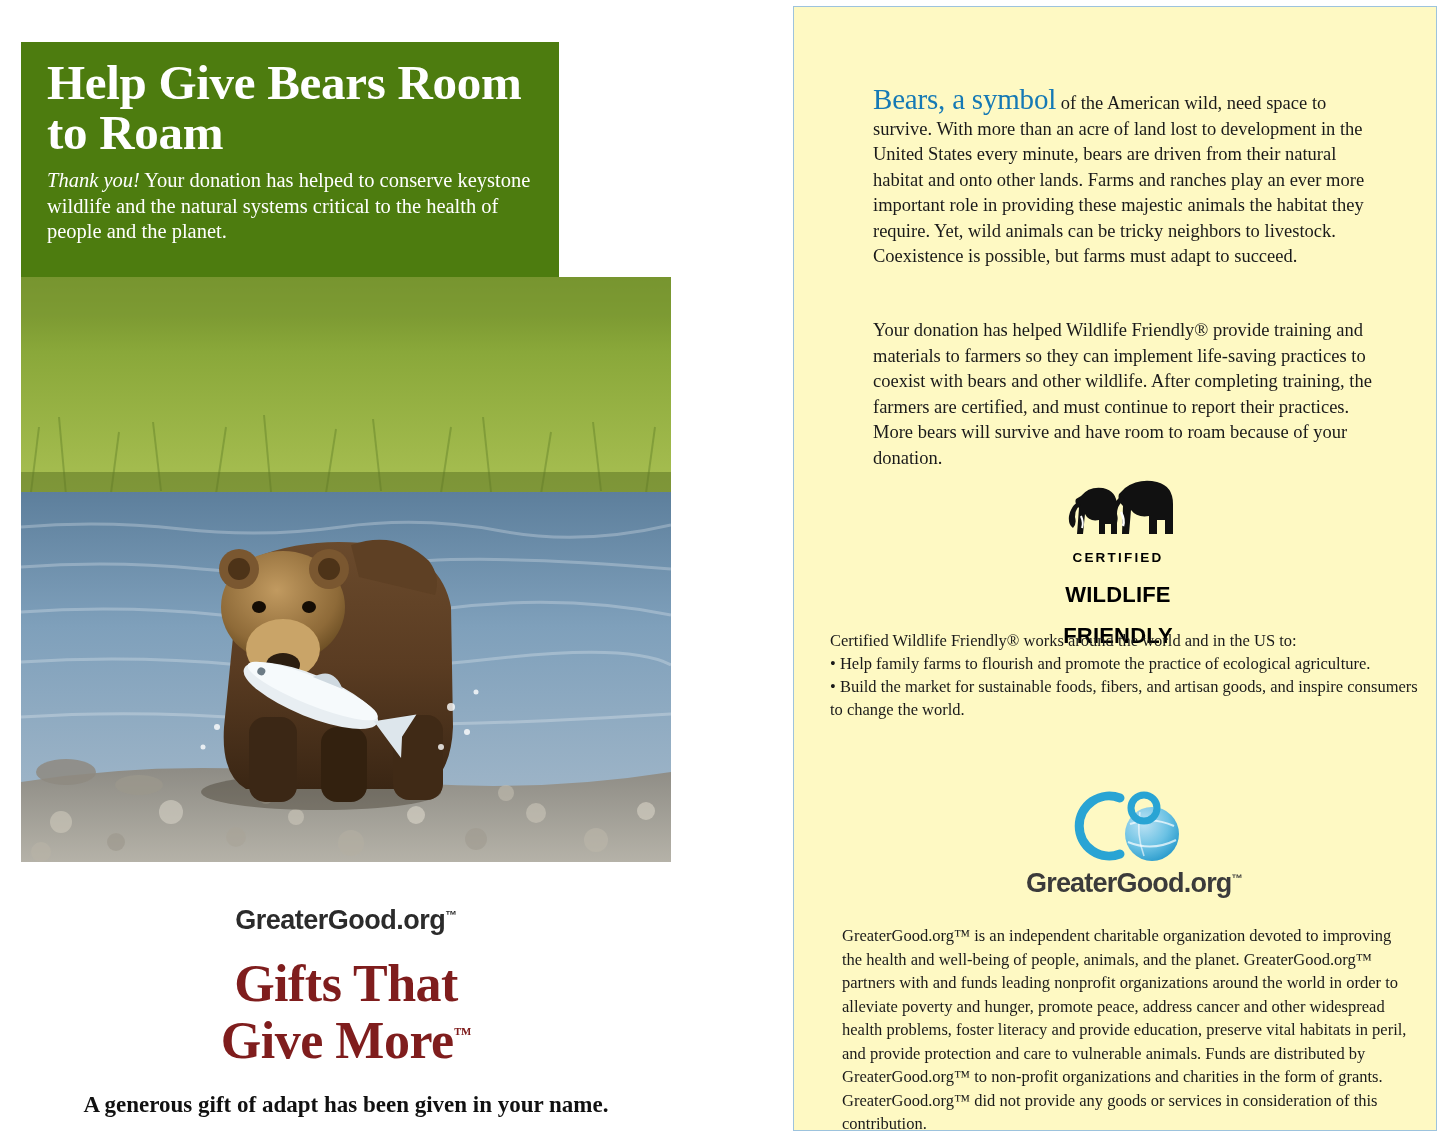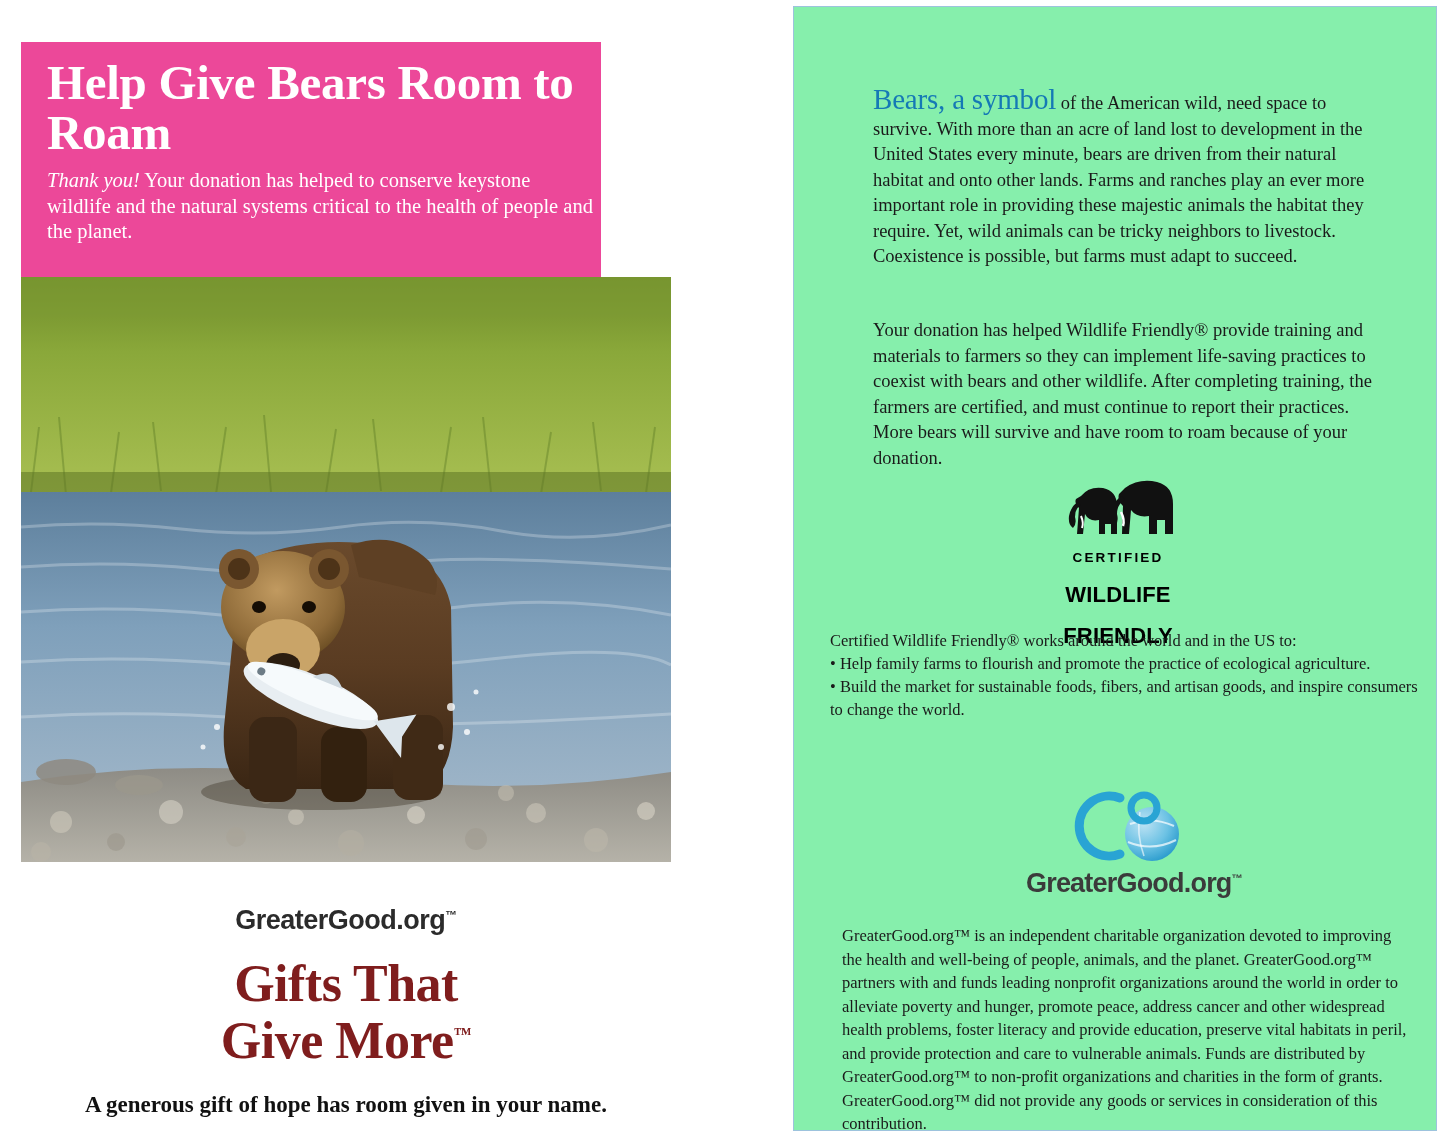--- a/index.html
+++ b/index.html
@@ -22,23 +22,23 @@
     left: 0;
     top: 0;
     width: 700px;
     height: 1139px;
   }
 
   .header-band {
     position: absolute;
     left: 21px;
     top: 42px;
-    width: 580px;
+    width: 538px;
     height: 235px;
-    background: #ec4899;
+    background: #4d7c0f;
     color: #ffffff;
     box-sizing: border-box;
     padding: 16px 8px 10px 26px;
   }
   .header-title {
     font-size: 49px;
     line-height: 50px;
     font-weight: bold;
     letter-spacing: -0.3px;
     margin: 0 0 10px 0;
@@ -100,21 +100,21 @@
 
   
   .right-panel {
     position: absolute;
     left: 793px;
     top: 6px;
     width: 644px;
     height: 1125px;
     border: 1px solid #9dc3dd;
     box-sizing: border-box;
-    background: #86efac;
+    background: #fef9c3;
   }
   .right-inner {
     position: absolute;
     left: 0;
     top: 0;
     width: 644px;
     height: 1125px;
   }
 
   .lead-para {
@@ -345,21 +345,21 @@
       <span>GreaterGood.org</span><span class="tm">™</span>
     </div>
     <div class="gtgm-main">
       <div>Gifts That</div>
       <div>
         <span>Give More</span><span class="tm2">™</span>
       </div>
     </div>
   </div>
 
-  <div class="closing-line">A generous gift of hope has room given in your name.</div>
+  <div class="closing-line">A generous gift of adapt has been given in your name.</div>
 </div>
 
 <div class="right-panel">
   <div class="right-inner">
 
     <div class="lead-para">
       <span class="lead-head">Bears, a symbol</span><span> of the American wild, need space to survive. With more than an acre of land lost to development in the United States every minute, bears are driven from their natural habitat and onto other lands. Farms and ranches play an ever more important role in providing these majestic animals the habitat they require. Yet, wild animals can be tricky neighbors to livestock. Coexistence is possible, but farms must adapt to succeed.</span>
     </div>
 
     <div class="para2">Your donation has helped Wildlife Friendly® provide training and materials to farmers so they can implement life-saving practices to coexist with bears and other wildlife. After completing training, the farmers are certified, and must continue to report their practices. More bears will survive and have room to roam because of your donation.</div>

